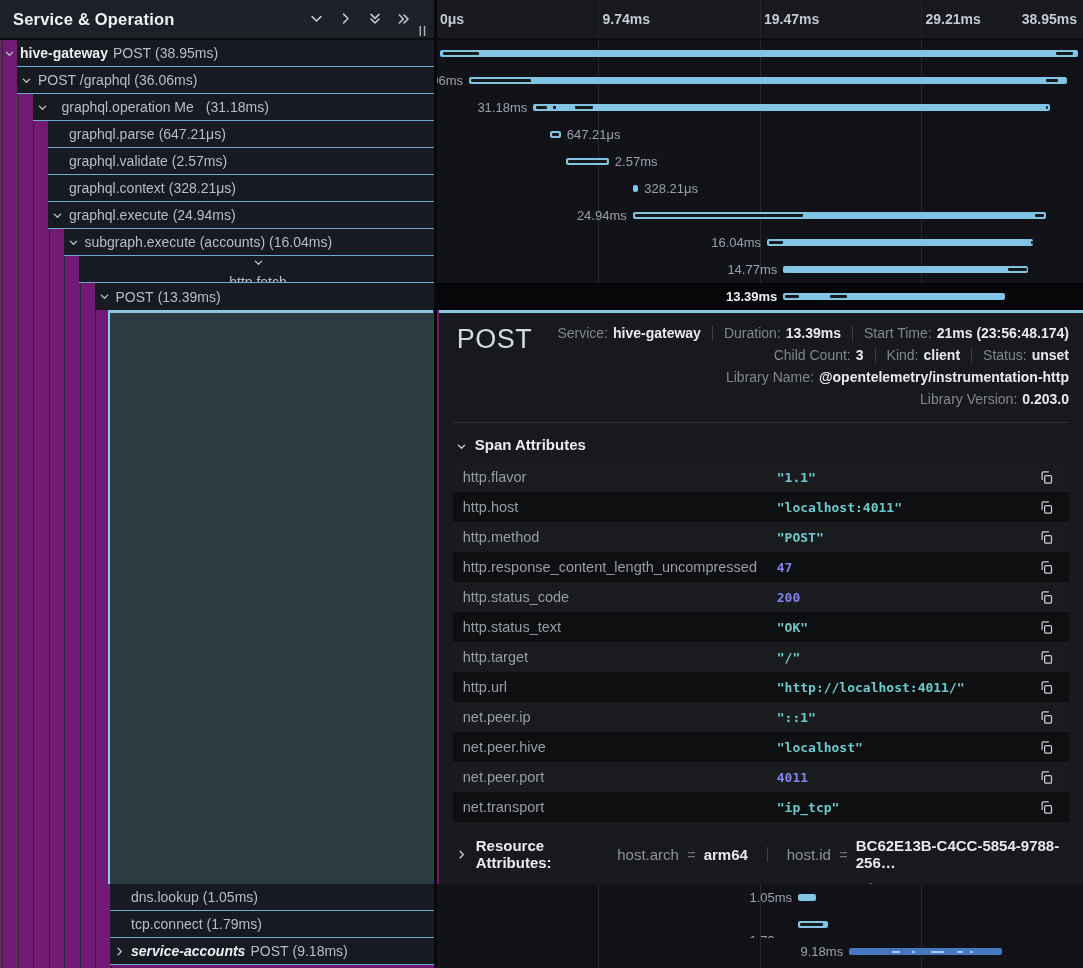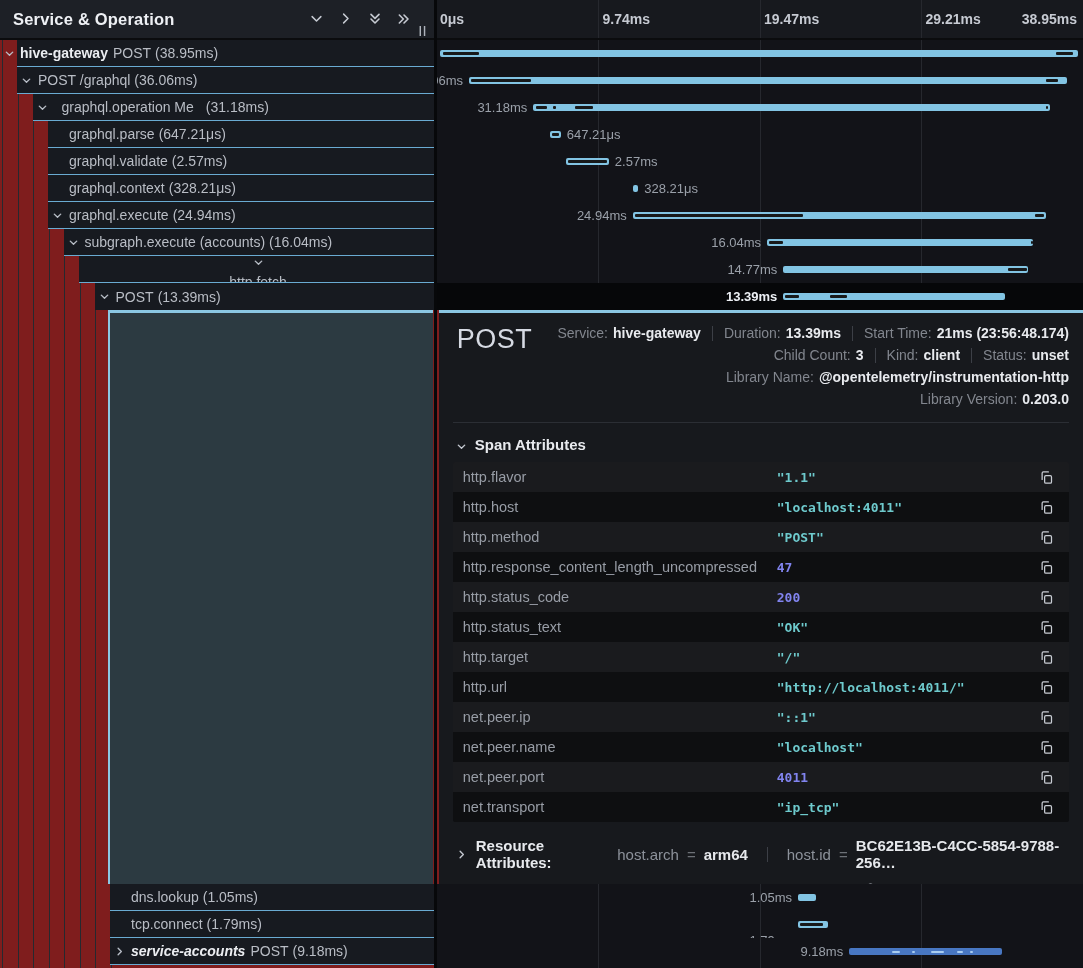--- a/index.html
+++ b/index.html
@@ -1,18 +1,18 @@
 <!DOCTYPE html>
 <html><head>
 <meta charset="utf-8">
 <style>
   html,body{margin:0;padding:0;background:#0d0e10;}
   *{box-sizing:border-box;}
   body{font-family:"Liberation Sans", sans-serif;}
-  #app{position:relative;width:1083px;height:968px;overflow:hidden;background:#7f1d1d;color:#c9cdd4;}
+  #app{position:relative;width:1083px;height:968px;overflow:hidden;background:#701a75;color:#c9cdd4;}
 
   
   .overlay{position:absolute;z-index:0;}
   .guides{left:0;top:40px;bottom:0;width:120px;
     background:repeating-linear-gradient(to right, transparent 0 2px, #26292f 2px 3px, transparent 3px 15.5px);}
   .grid{left:437px;width:646px;background-color:#121318;
     background-image:linear-gradient(#26282e,#26282e),linear-gradient(#26282e,#26282e),linear-gradient(#26282e,#26282e);
     background-size:1px 100%,1px 100%,1px 100%;
     background-position:25% 0,50% 0,75% 0;background-repeat:no-repeat;}
   .grid-top{top:40px;height:270px;}
@@ -474,21 +474,21 @@
             <span class="attr-key">net.peer.ip</span>
             <span class="attr-val string">"::1"</span>
             <button class="copy-btn">
               <svg width="15" height="15" viewBox="0 0 24 24" fill="none" stroke-linecap="round" stroke-linejoin="round" stroke-width="2">
                 <rect x="9" y="9" width="11" height="12" rx="2"></rect>
                 <path d="M5 15V5a2 2 0 0 1 2-2h8"></path>
               </svg>
             </button>
           </div>
           <div class="attr-row">
-            <span class="attr-key">net.peer.name</span>
+            <span class="attr-key">net.peer.hive</span>
             <span class="attr-val string">"localhost"</span>
             <button class="copy-btn">
               <svg width="15" height="15" viewBox="0 0 24 24" fill="none" stroke-linecap="round" stroke-linejoin="round" stroke-width="2">
                 <rect x="9" y="9" width="11" height="12" rx="2"></rect>
                 <path d="M5 15V5a2 2 0 0 1 2-2h8"></path>
               </svg>
             </button>
           </div>
           <div class="attr-row">
             <span class="attr-key">net.peer.port</span>

